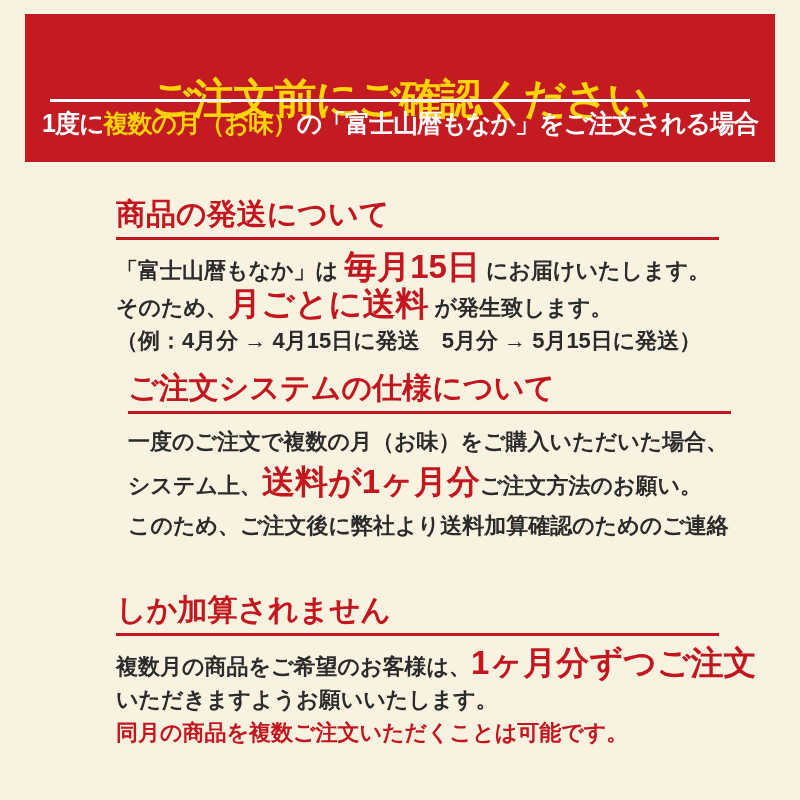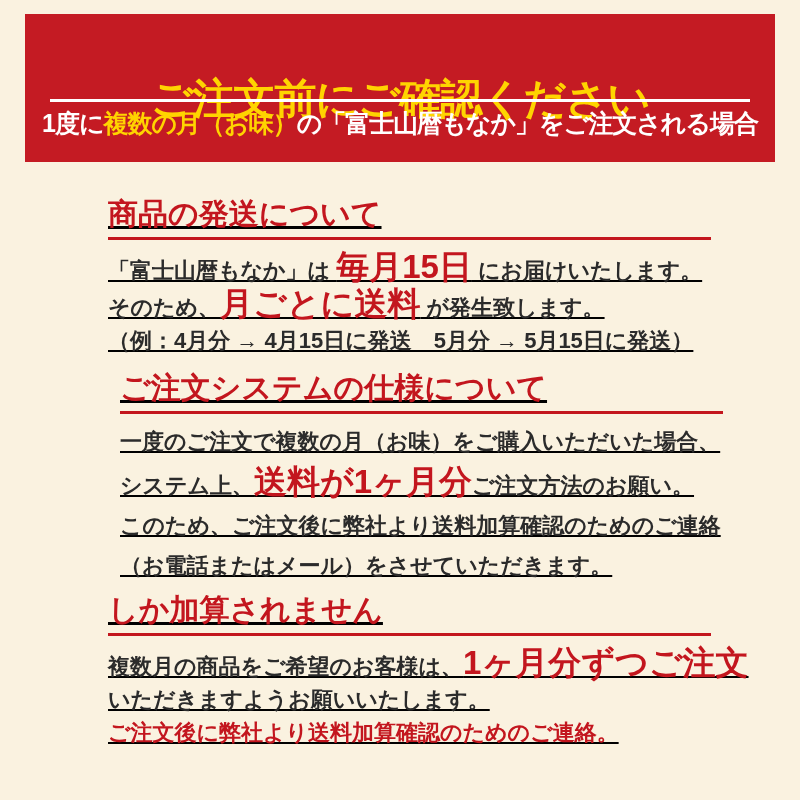--- a/index.html
+++ b/index.html
@@ -31,21 +31,21 @@
   }
   .banner-subtitle {
     position: absolute; top: 92px; left: 0; right: 0;
     font-size: 25px; font-weight: 800; line-height: 34px;
     letter-spacing: -1px;
     color: #ffffff; white-space: nowrap;
   }
   .banner-subtitle .hl { color: #ffd400; }
 
   
-  .section { position: absolute; left: 108px; width: 603px; text-decoration: underline; }
+  .section { position: absolute; left: 116px; width: 603px; }
   #sec-shipping { top: 196px; }
   #sec-system   { top: 370px; margin-left: 12px; }
   #sec-request  { top: 592px; }
 
   .sec-heading {
     margin: 0;
     font-size: 30px; font-weight: 900; line-height: 36px;
     color: #c3161e;
   }
   .sec-rule { height: 3px; background: #c3161e; margin-top: 5px; }
@@ -85,25 +85,24 @@
   </div>
 </div>
 
 <div class="section" id="sec-system">
   <h2 class="sec-heading">ご注文システムの仕様について</h2>
   <div class="sec-rule"></div>
   <div class="sec-body">
     <div class="line">一度のご注文で複数の月（お味）をご購入いただいた場合、</div>
     <div class="line"><span>システム上、</span><span class="em">送料が1ヶ月分</span><span>ご注文方法のお願い。</span></div>
     <div class="line">このため、ご注文後に弊社より送料加算確認のためのご連絡</div>
-    <div class="line">（お電話またはメール）をさせていただきます。</div>
   </div>
 </div>
 
 <div class="section" id="sec-request">
   <h2 class="sec-heading">しか加算されません</h2>
   <div class="sec-rule"></div>
   <div class="sec-body">
     <div class="line"><span>複数月の商品をご希望のお客様は、</span><span class="em">1ヶ月分ずつご注文</span></div>
     <div class="line">いただきますようお願いいたします。</div>
-    <div class="line line-red">ご注文後に弊社より送料加算確認のためのご連絡。</div>
+    <div class="line line-red">同月の商品を複数ご注文いただくことは可能です。</div>
   </div>
 </div>
 
 </body></html>

